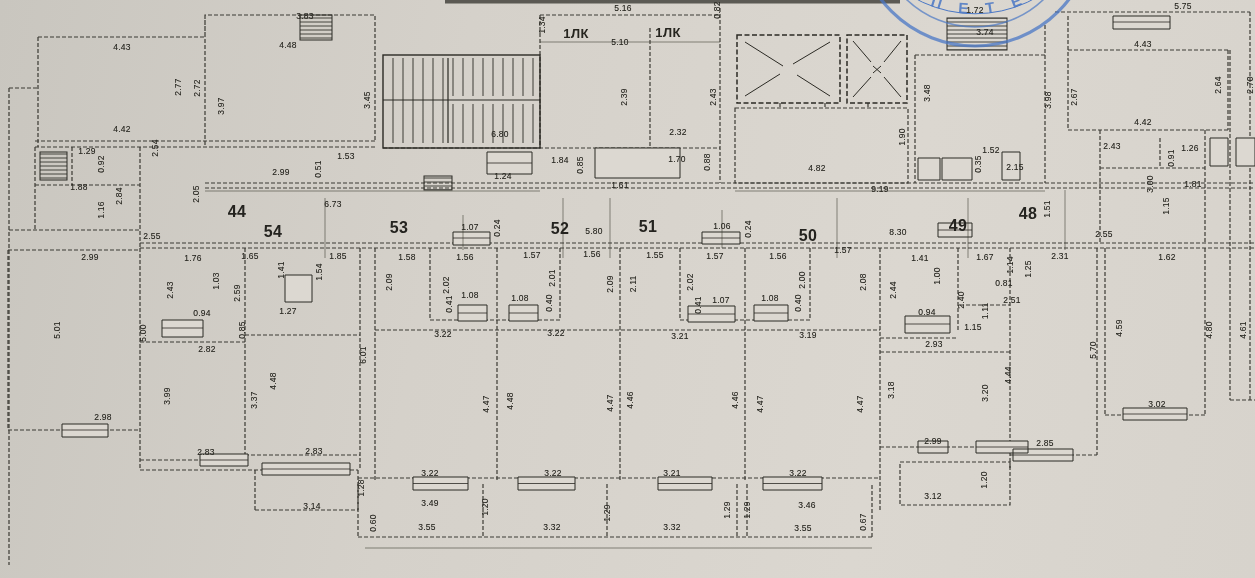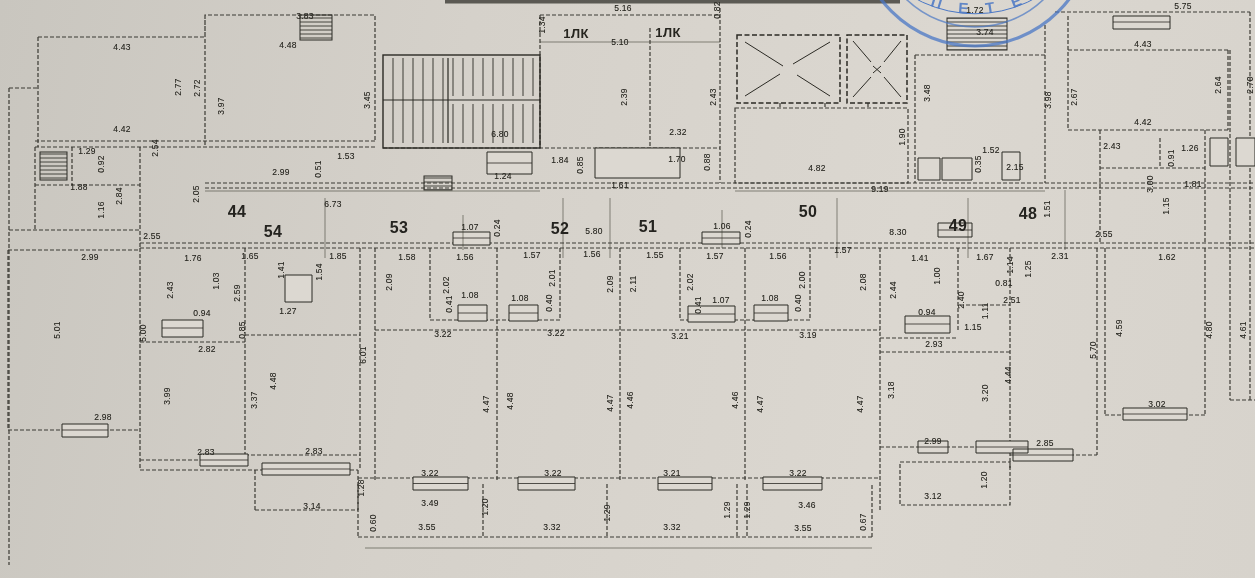--- a/index.html
+++ b/index.html
@@ -274,19 +274,19 @@
       <span class="dim v" style="left: 747px; top: 510px;">1.29</span>
       <span class="dim" style="left: 798px; top: 473px;">3.22</span>
       <span class="dim" style="left: 807px; top: 505px;">3.46</span>
       <span class="dim" style="left: 803px; top: 528px;">3.55</span>
       <span class="dim v" style="left: 863px; top: 522px;">0.67</span>
       <span class="room-num" style="left: 237px; top: 212px;">44</span>
       <span class="room-num" style="left: 273px; top: 232px;">54</span>
       <span class="room-num" style="left: 399px; top: 228px;">53</span>
       <span class="room-num" style="left: 560px; top: 229px;">52</span>
       <span class="room-num" style="left: 648px; top: 227px;">51</span>
-      <span class="room-num" style="left: 808px; top: 212px;">50</span>
+      <span class="room-num" style="left: 808px; top: 236px;">50</span>
       <span class="room-num" style="left: 958px; top: 226px;">49</span>
       <span class="room-num" style="left: 1028px; top: 214px;">48</span>
       <span class="stair-label" style="left: 576px; top: 33px;">1ЛК</span>
       <span class="stair-label" style="left: 668px; top: 32px;">1ЛК</span>
     </div>
 </div>
 
 </body></html>

